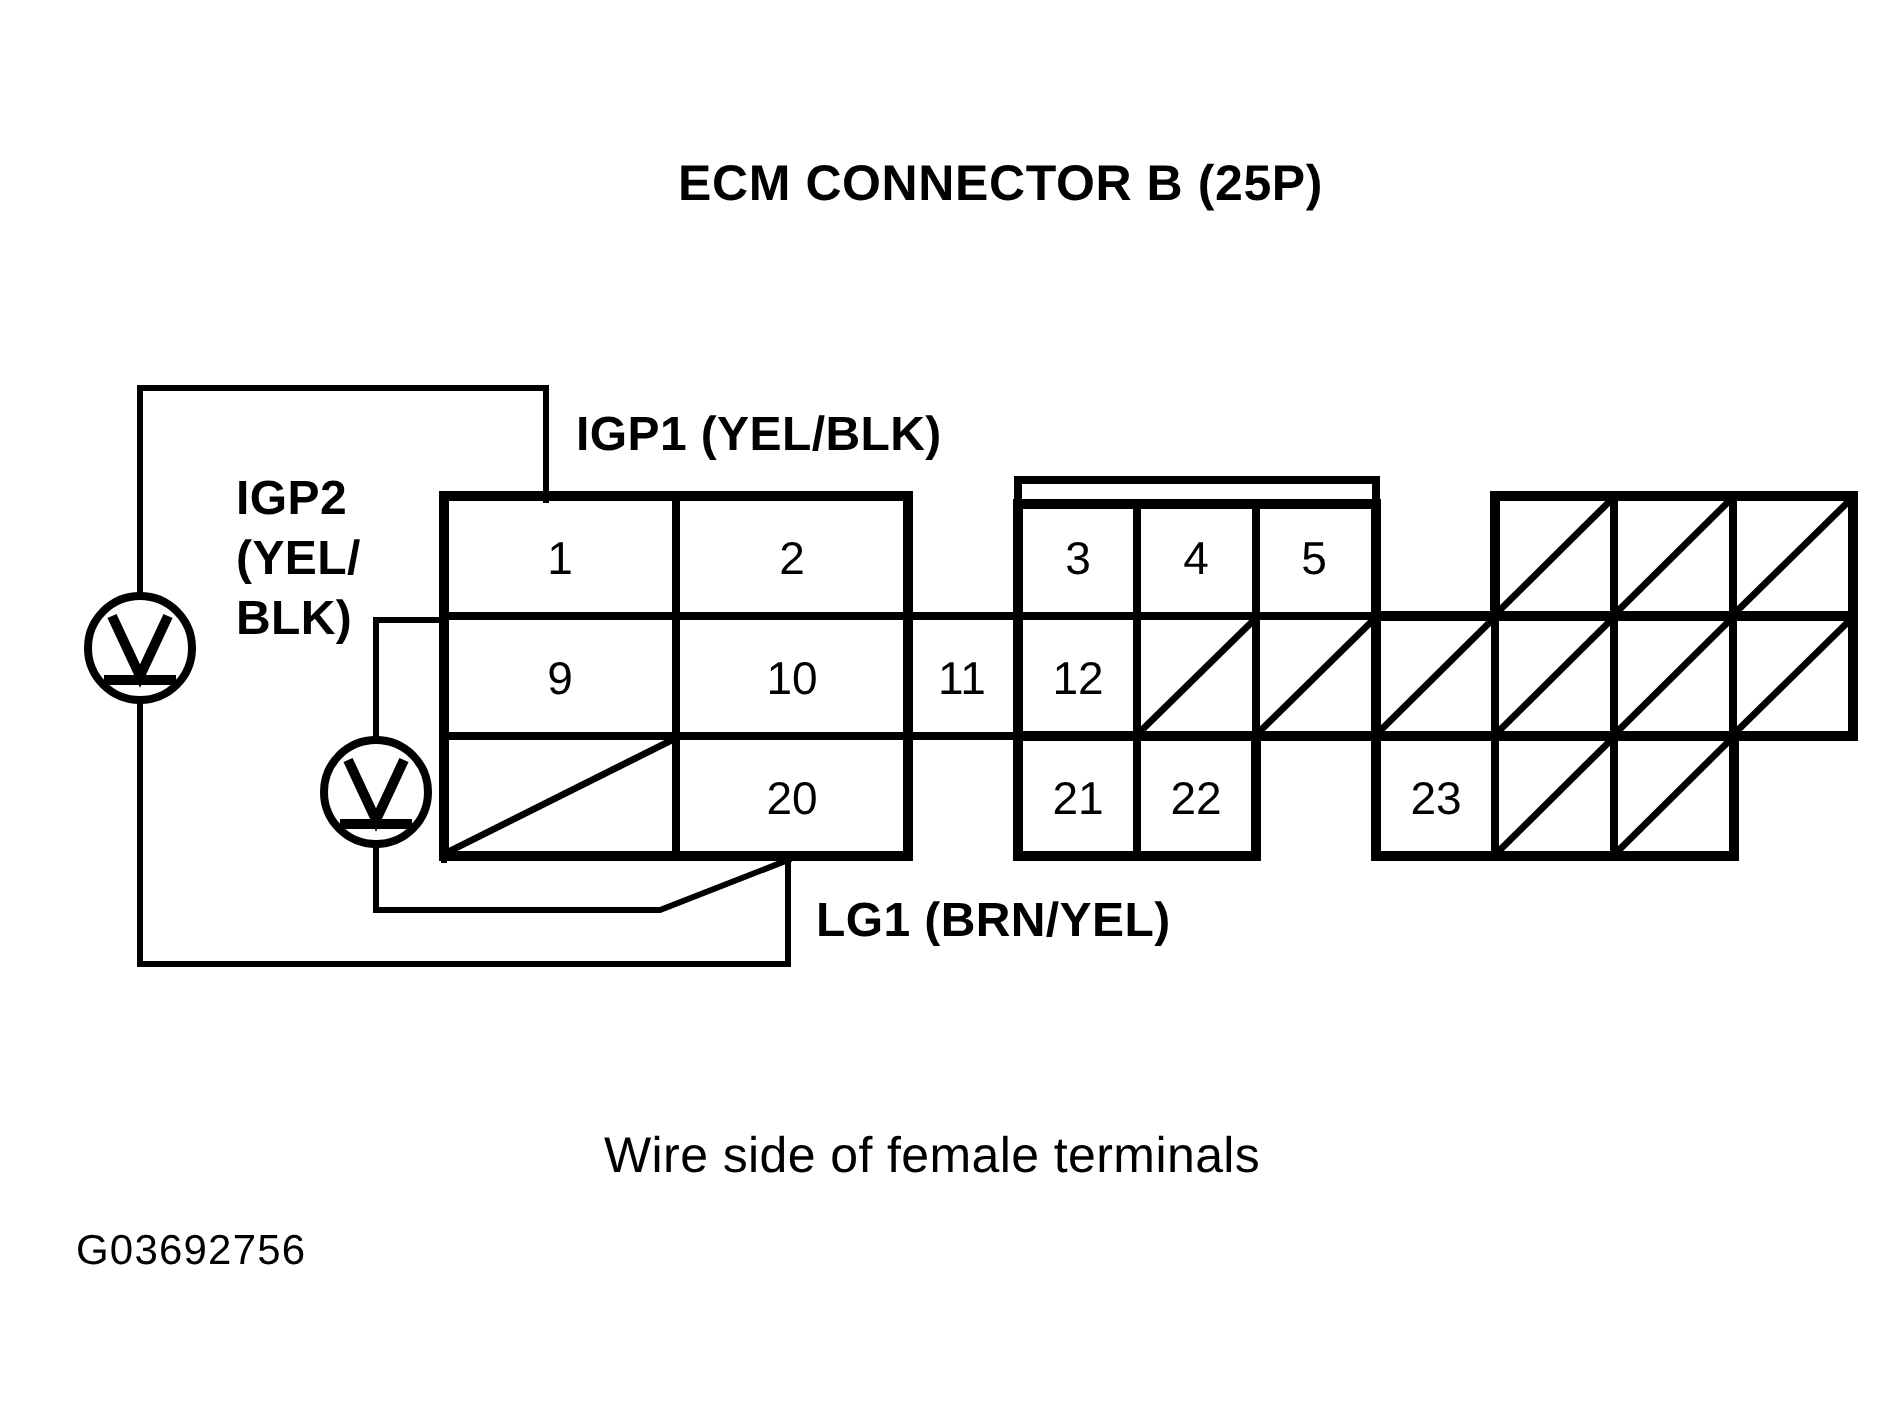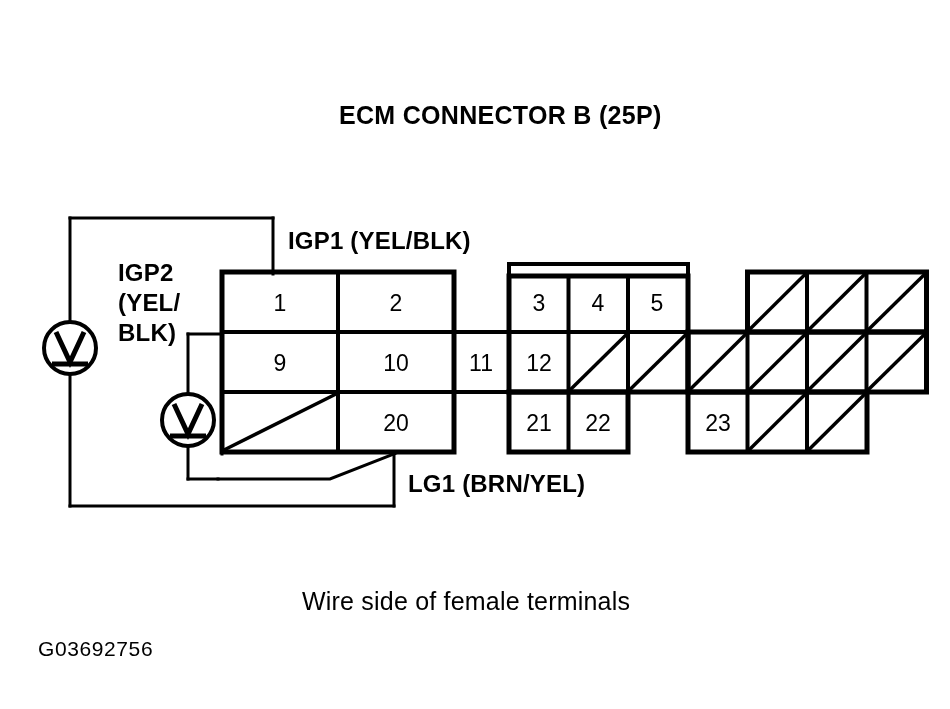--- a/index.html
+++ b/index.html
@@ -12,21 +12,20 @@
     height: 709px;
     font-family: "Liberation Sans", sans-serif;
     color: #000000;
     overflow: hidden;
   }
   #diagram-root {
     position: relative;
     width: 950px;
     height: 618px;
     background: #ffffff;
-    margin-top: 24px;
   }
   svg#wiring-canvas {
     position: absolute;
     top: 0;
     left: 0;
     width: 950px;
     height: 709px;
   }
   .ln {
     stroke: #000000;

